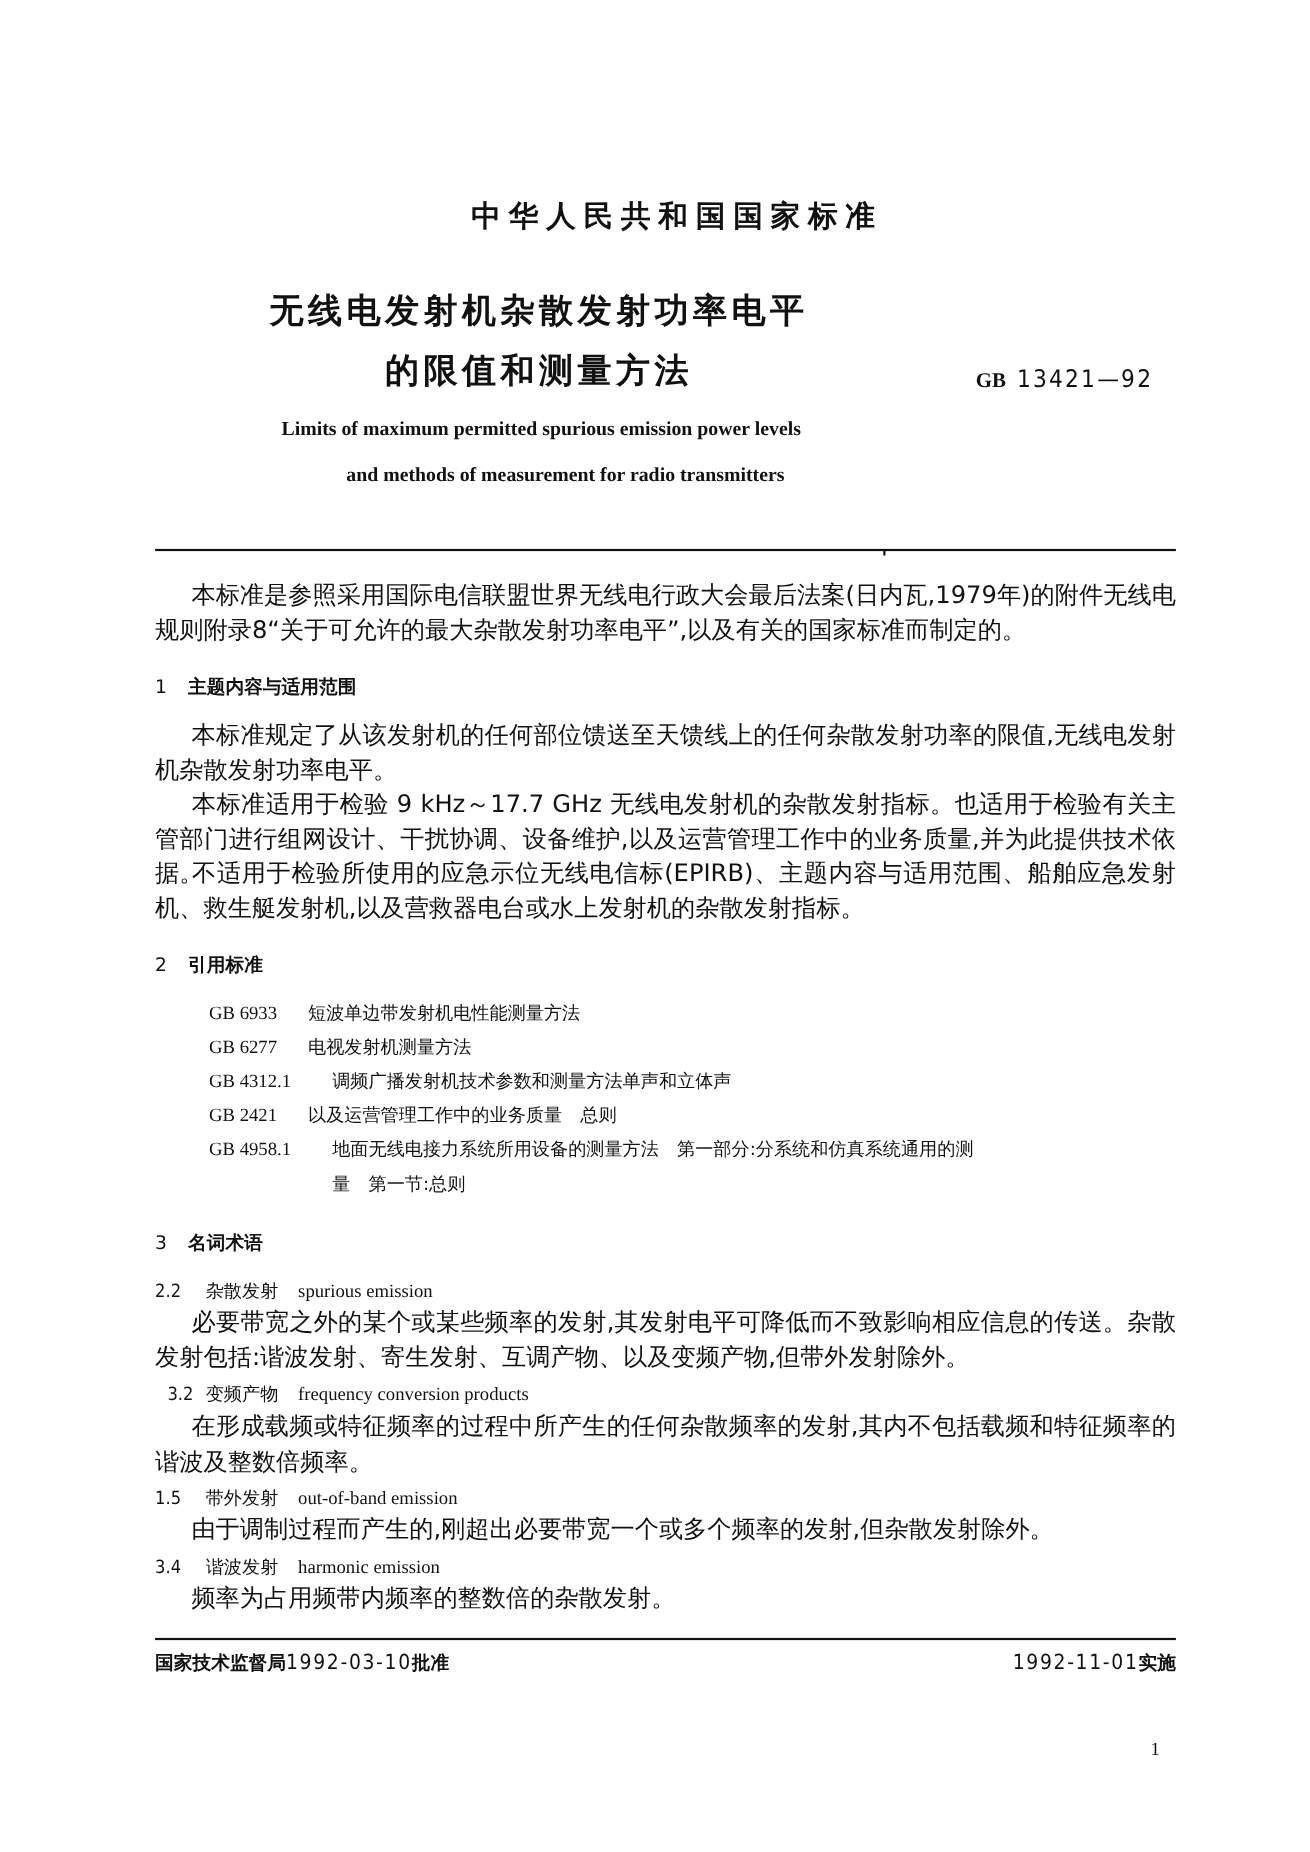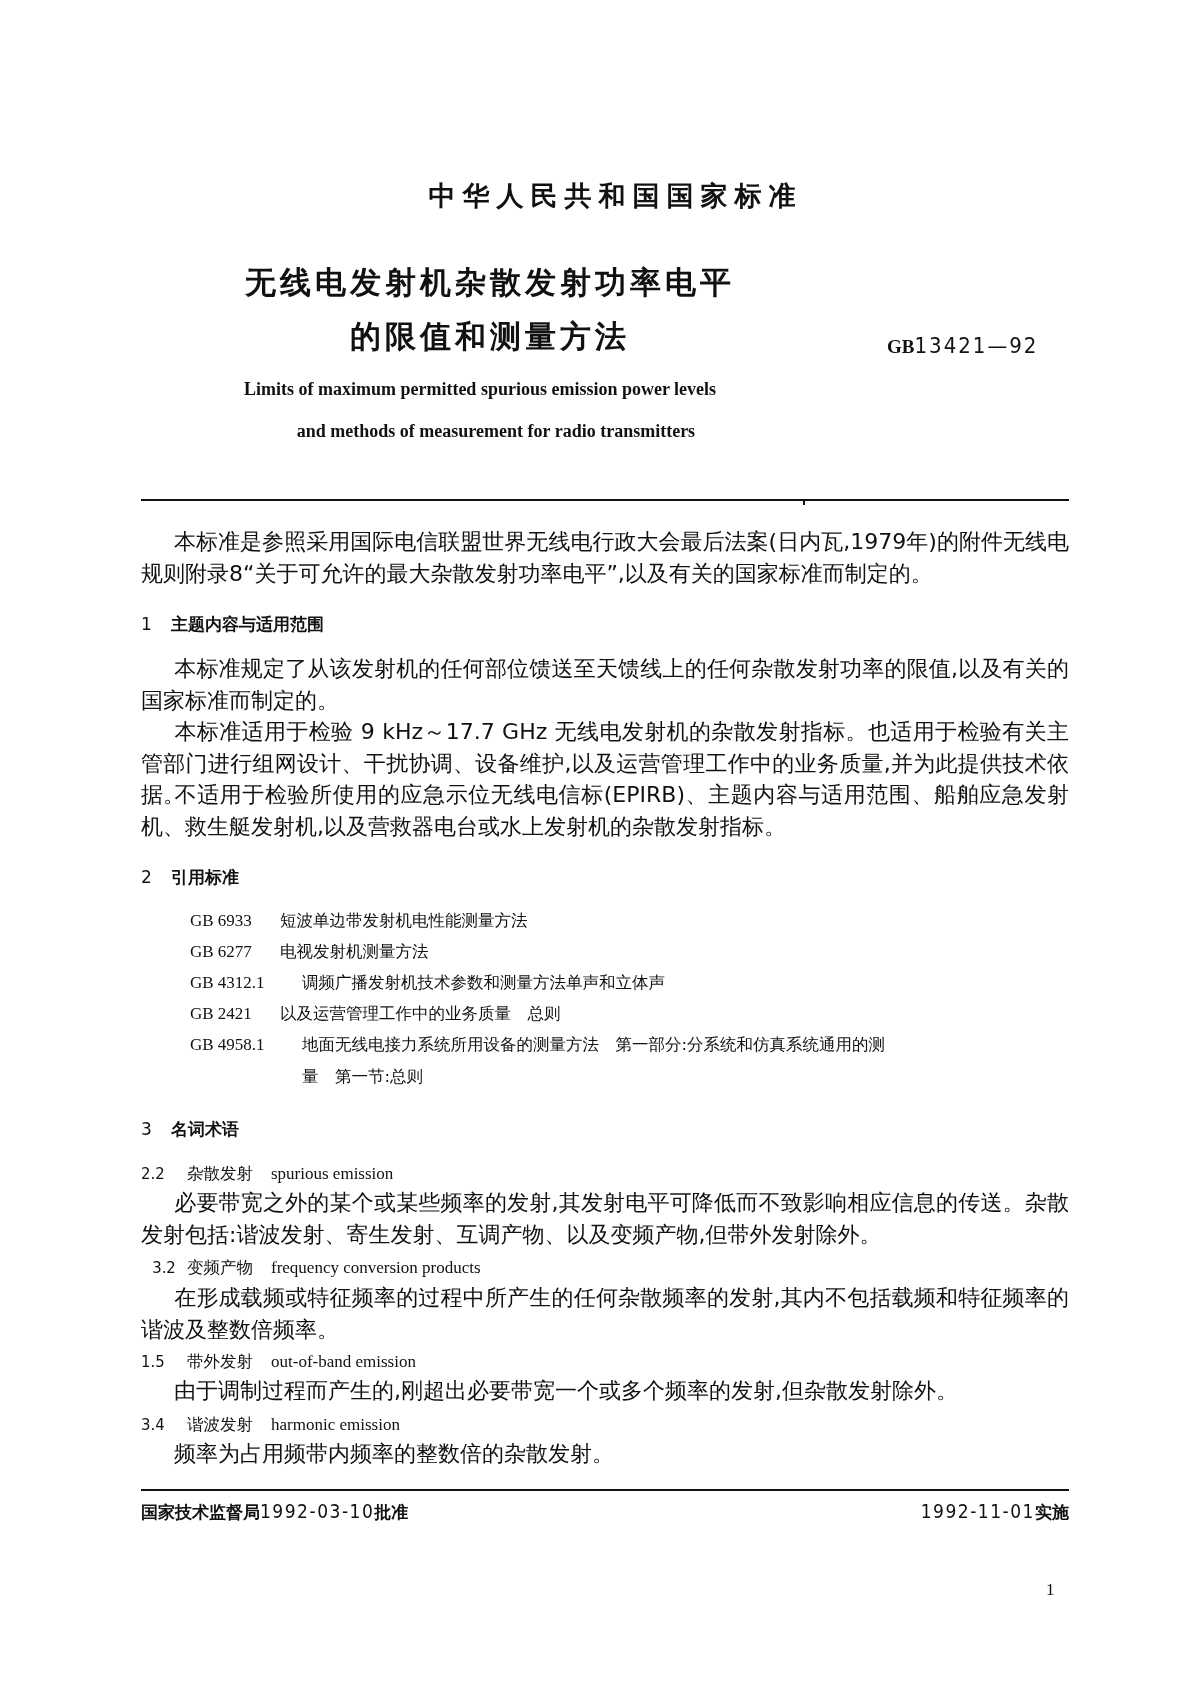--- a/index.html
+++ b/index.html
@@ -17,28 +17,28 @@
   .cn-title {
     left: 0; width: 980px; text-align: center;
     font-family: "DejaVu Sans", sans-serif; font-weight: bold;
     font-size: 31px; letter-spacing: 4px;
   }
   .cn-title.l1 { top: 262px; }
   .cn-title.l2 { top: 316px; }
   .std-no {
     left: 887px; top: 333px; font-size: 22px; white-space: nowrap;
   }
-  .std-no .gb { font-family: "Liberation Serif", serif; font-weight: bold; font-size: 19px; margin-right: 0; }
+  .std-no .gb { font-family: "Liberation Serif", serif; font-weight: bold; font-size: 19px; margin-right: 10px; }
   .std-no .num { font-family: "DejaVu Sans Condensed", "DejaVu Sans", sans-serif; letter-spacing: 2px; }
   .en-title {
     left: 0; width: 960px; text-align: center;
     font-family: "Liberation Serif", serif; font-weight: bold; font-size: 18px;
   }
-  .en-title.l1 { top: 379px; }
-  .en-title.l2 { top: 421px; padding-left: 16px; }
+  .en-title.l1 { top: 379px; margin-left: 12px; }
+  .en-title.l2 { top: 421px; padding-left: 34px; }
   .rule-top {
     left: 141px; top: 499px; width: 928px; height: 2px; background: #111;
   }
   .rule-top .tick { position: absolute; left: 662px; top: 1px; width: 2px; height: 5px; background:#111; }
   .rule-bottom {
     left: 141px; top: 1489px; width: 928px; height: 2px; background: #111;
   }
   .para {
     left: 141px; width: 928px; font-size: 22px; line-height: 31.5px;
     font-family: "DejaVu Sans", sans-serif; font-weight: normal;
@@ -93,21 +93,21 @@
 
 <div class="abs para" style="top:526px;">
   <span class="indent"></span><span>本标准是参照采用国际电信联盟世界无线电行政大会最后法案(日内瓦,1979年)的附件无线电规则附录8“关于可允许的最大杂散发射功率电平”,以及有关的国家标准而制定的。</span>
 </div>
 
 <div class="abs heading" style="top:613px;">
   <span class="no">1</span><span>主题内容与适用范围</span>
 </div>
 
 <div class="abs para" style="top:653px;">
-  <span class="indent"></span><span>本标准规定了从该发射机的任何部位馈送至天馈线上的任何杂散发射功率的限值,以及有关的国家标准而制定的。</span>
+  <span class="indent"></span><span>本标准规定了从该发射机的任何部位馈送至天馈线上的任何杂散发射功率的限值,无线电发射机杂散发射功率电平。</span>
 </div>
 <div class="abs para" style="top:716px;">
   <span class="indent"></span><span>本标准适用于检验 9 kHz～17.7 GHz 无线电发射机的杂散发射指标。也适用于检验有关主管部门进行组网设计、干扰协调、设备维护,以及运营管理工作中的业务质量,并为此提供技术依据。</span>
 </div>
 <div class="abs para" style="top:779px;">
   <span class="indent"></span><span>不适用于检验所使用的应急示位无线电信标(EPIRB)、主题内容与适用范围、船舶应急发射机、救生艇发射机,以及营救器电台或水上发射机的杂散发射指标。</span>
 </div>
 
 <div class="abs heading" style="top:866px;">
   <span class="no">2</span><span>引用标准</span>

